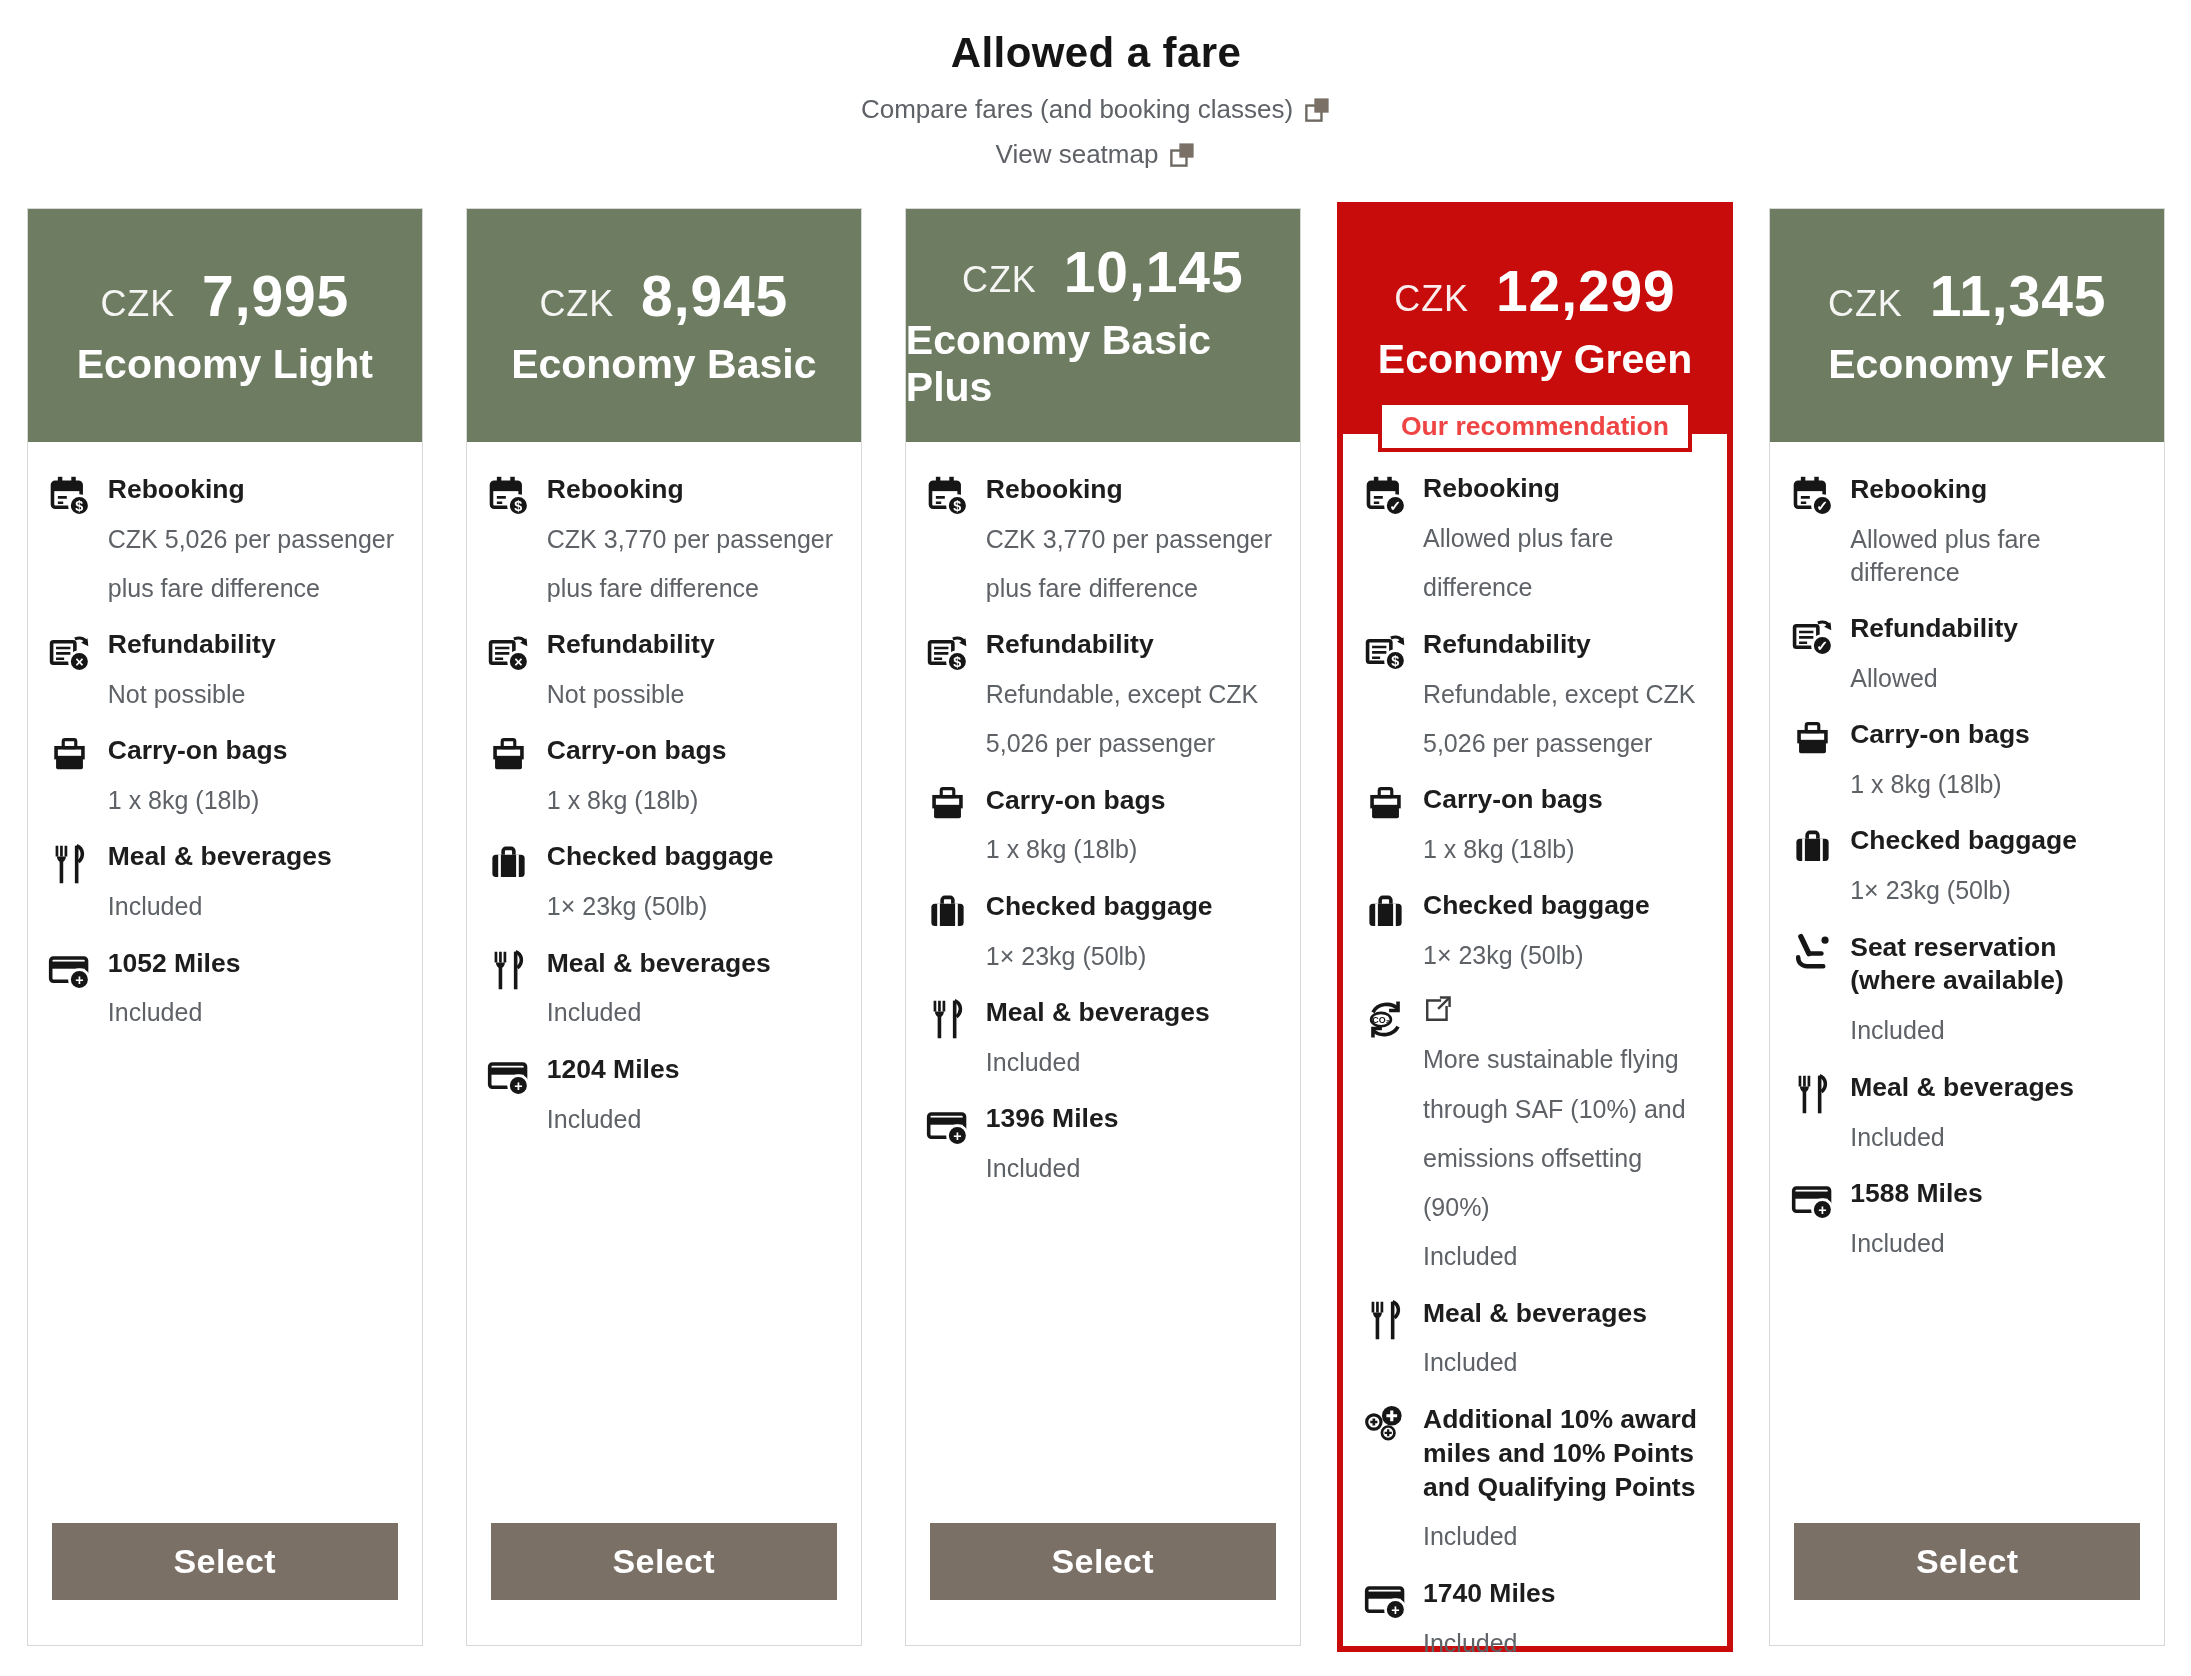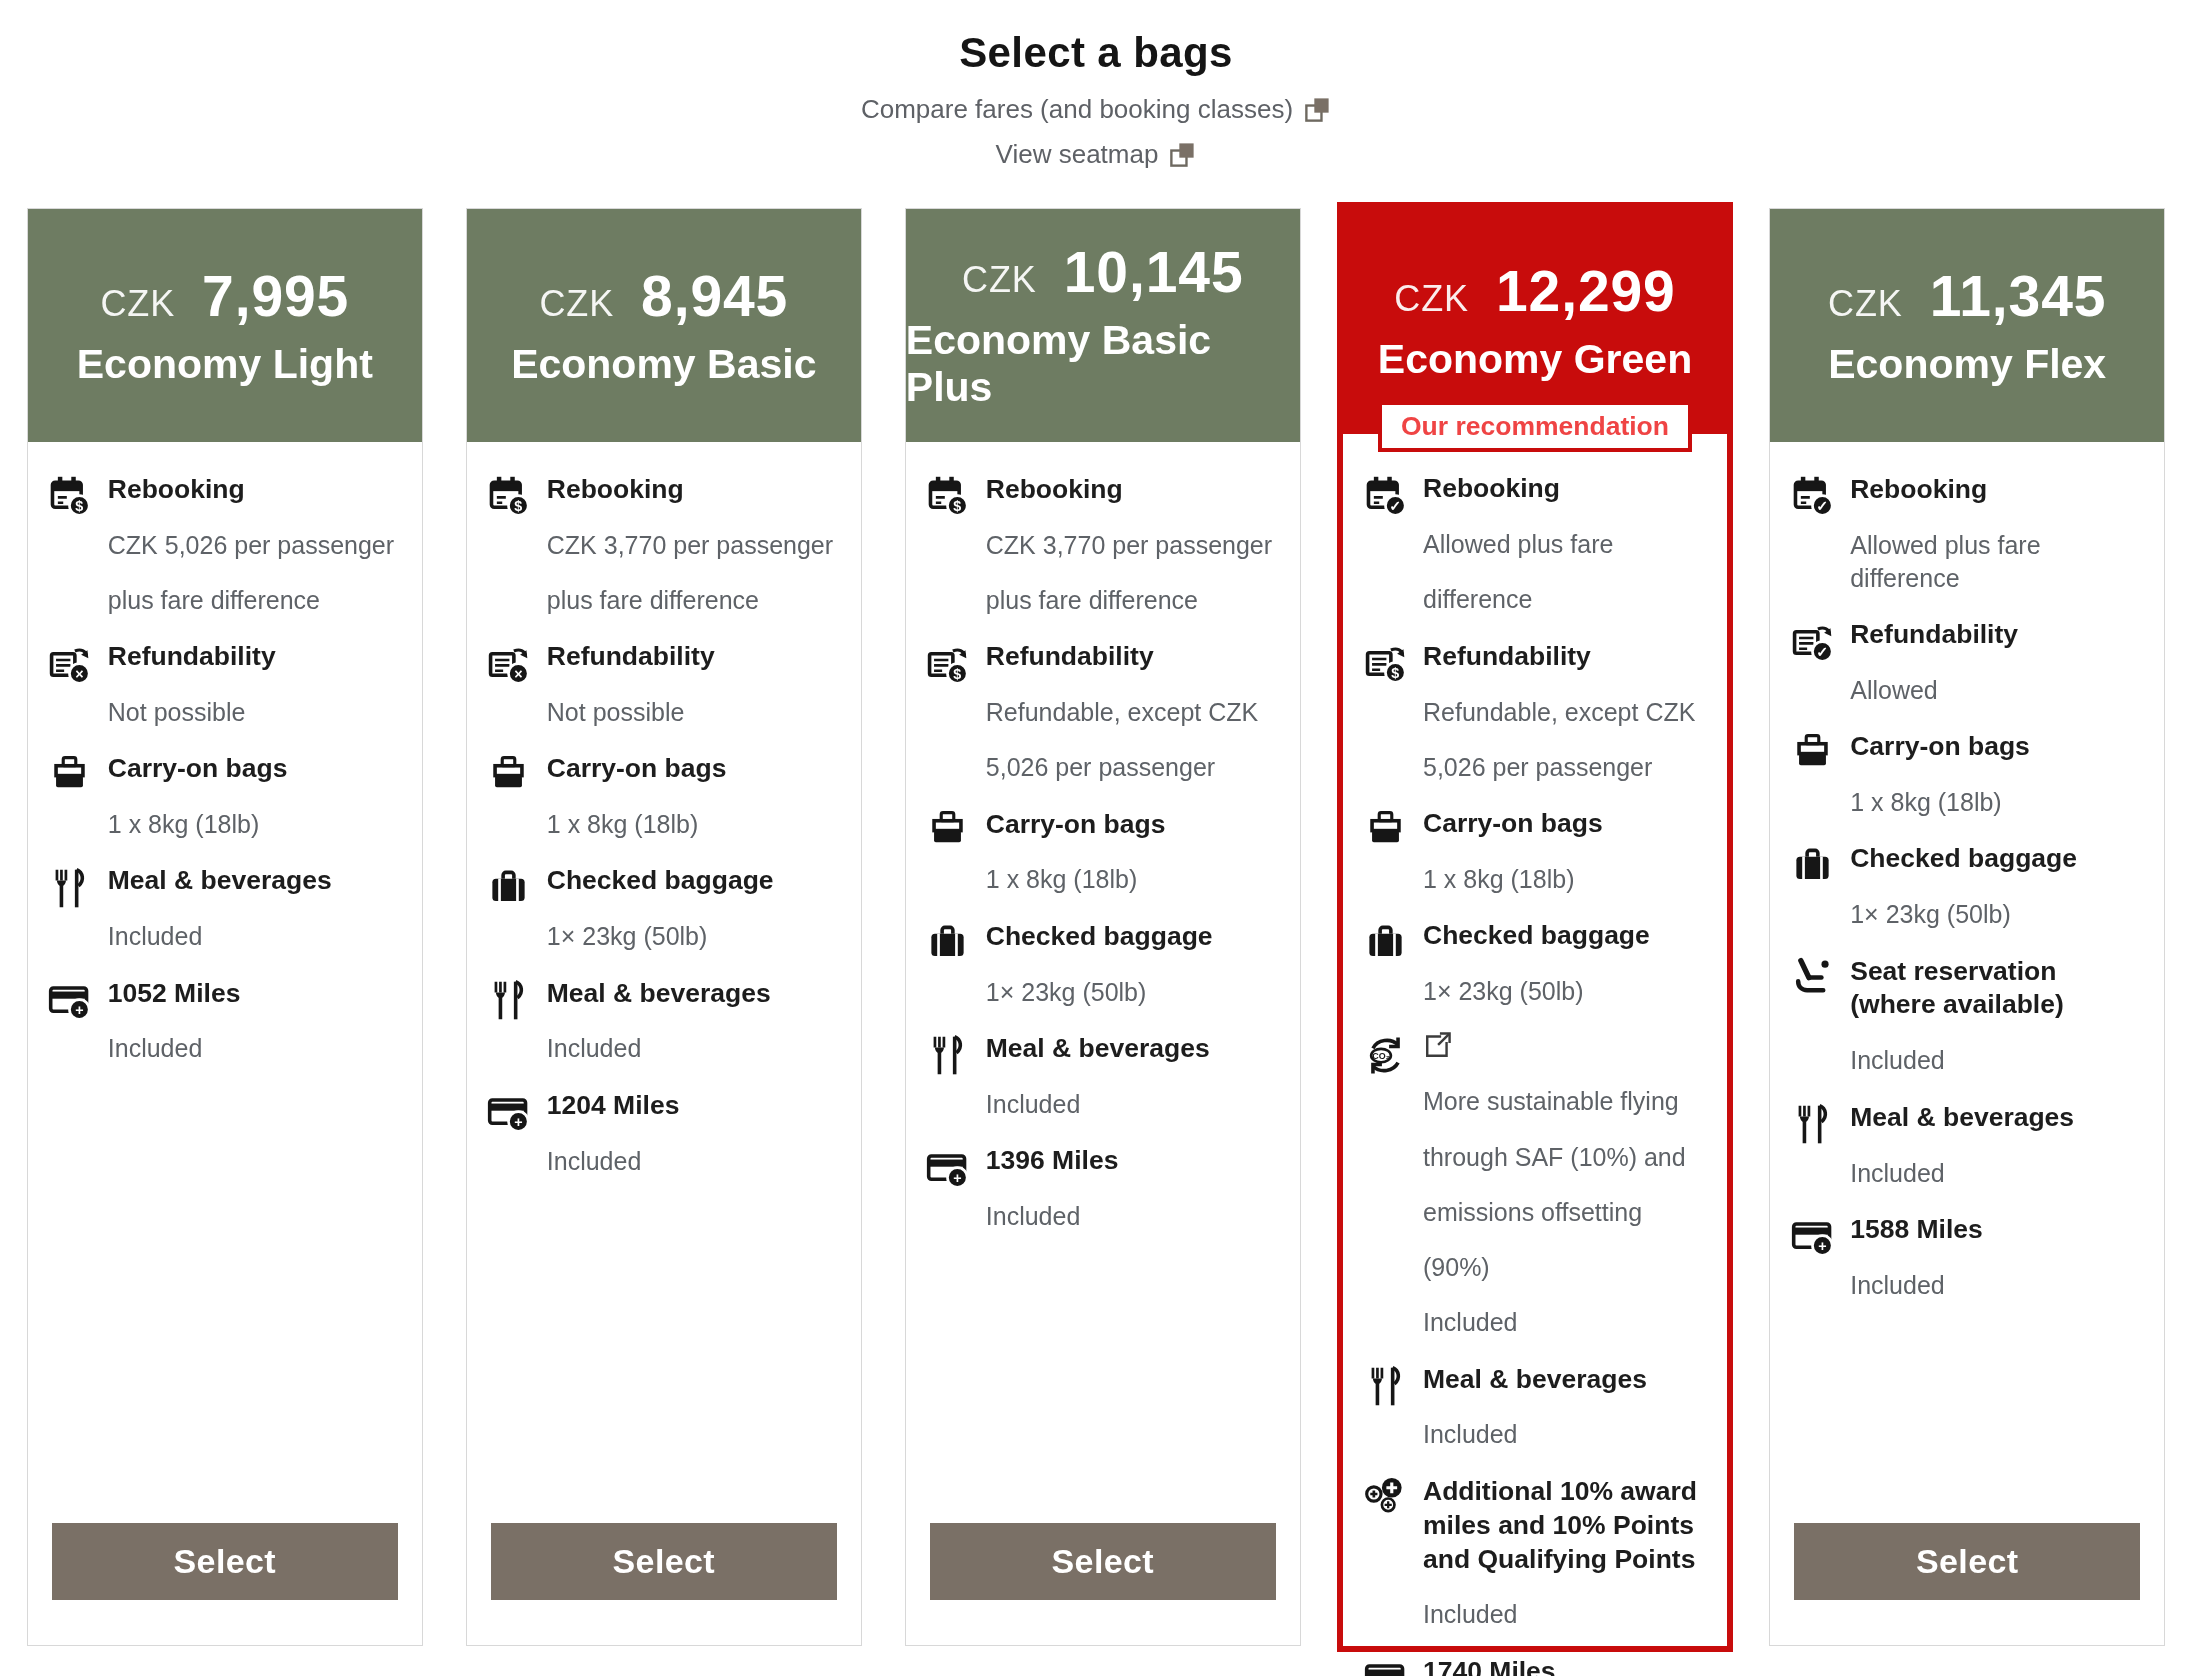--- a/index.html
+++ b/index.html
@@ -31,33 +31,33 @@
 
   .badge { align-self:center; margin-top:-33px; z-index:2; background:#fff;
            border:4.3px solid var(--red); padding:6px 19px; font-size:26.5px; font-weight:700; color:#ef4444; }
 
   .features { padding:31px 22px 0 17px; }
   .recommended .features { padding-top:20.5px; }
   .feature { display:flex; gap:13px; margin-bottom:23px; }
   .ficon { width:50px; flex-shrink:0; display:flex; justify-content:center; padding-top:2.6px; color:#161616; }
   .ftext { flex:1; min-width:0; }
   .ftitle { font-size:26.5px; font-weight:700; line-height:1.28; color:var(--textdark); }
-  .fline { font-size:25px; color:var(--textgray); line-height:1.33; margin-top:22px; }
+  .fline { font-size:25px; color:var(--textgray); line-height:1.33; margin-top:16px; }
   .linkicon { margin-bottom:3.4px; color:#3c3c3c; }
 
   .select { display:block; margin:auto 24px 45px 24px; height:77px; width:calc(100% - 48px);
             background:var(--brown); color:#fff; border:none; font-family:inherit;
             font-size:34px; font-weight:700; cursor:pointer; letter-spacing:0.4px; }
   .recommended .select { height:92px; margin-bottom:38px; }
 </style>
 </head>
 <body style="--green: #6E7C62; --red: #C80C0C; --brown: #7A7066; --linkgray: #5E6166; --textdark: #1D1D1D; --textgray: #5E6267; --cardborder: #D8D8D8;">
 
 <div class="page-header">
-  <h1 class="page-title">Select a bags</h1>
+  <h1 class="page-title">Allowed a fare</h1>
   <div class="hlink">
     <span>Compare fares (and booking classes)</span>
     <span>
       <svg width="27" height="27" viewBox="0 0 34 34" aria-hidden="true">
           <rect x="3" y="12" width="19" height="19" fill="none" stroke="#6E6960" stroke-width="3"></rect>
           <rect x="13" y="3" width="18" height="18" fill="#7A7066"></rect>
         </svg>
     </span>
   </div>
   <div class="hlink">

